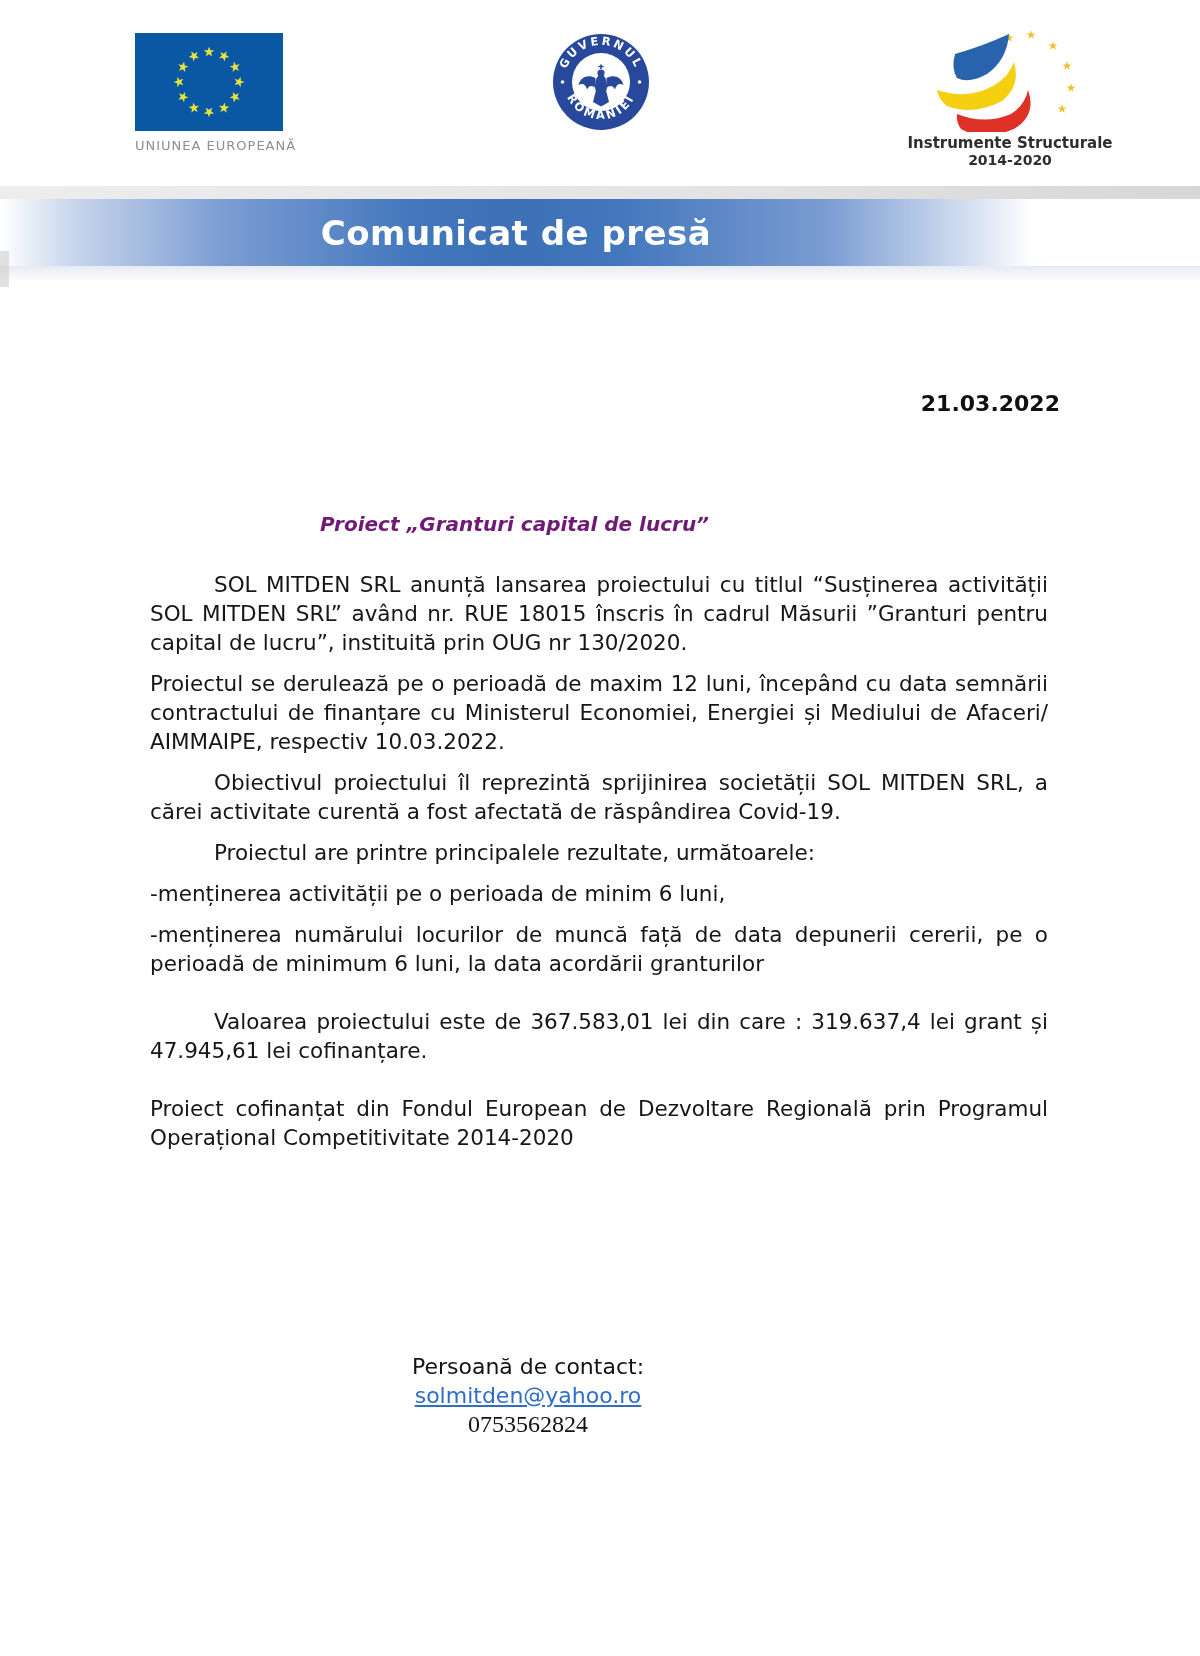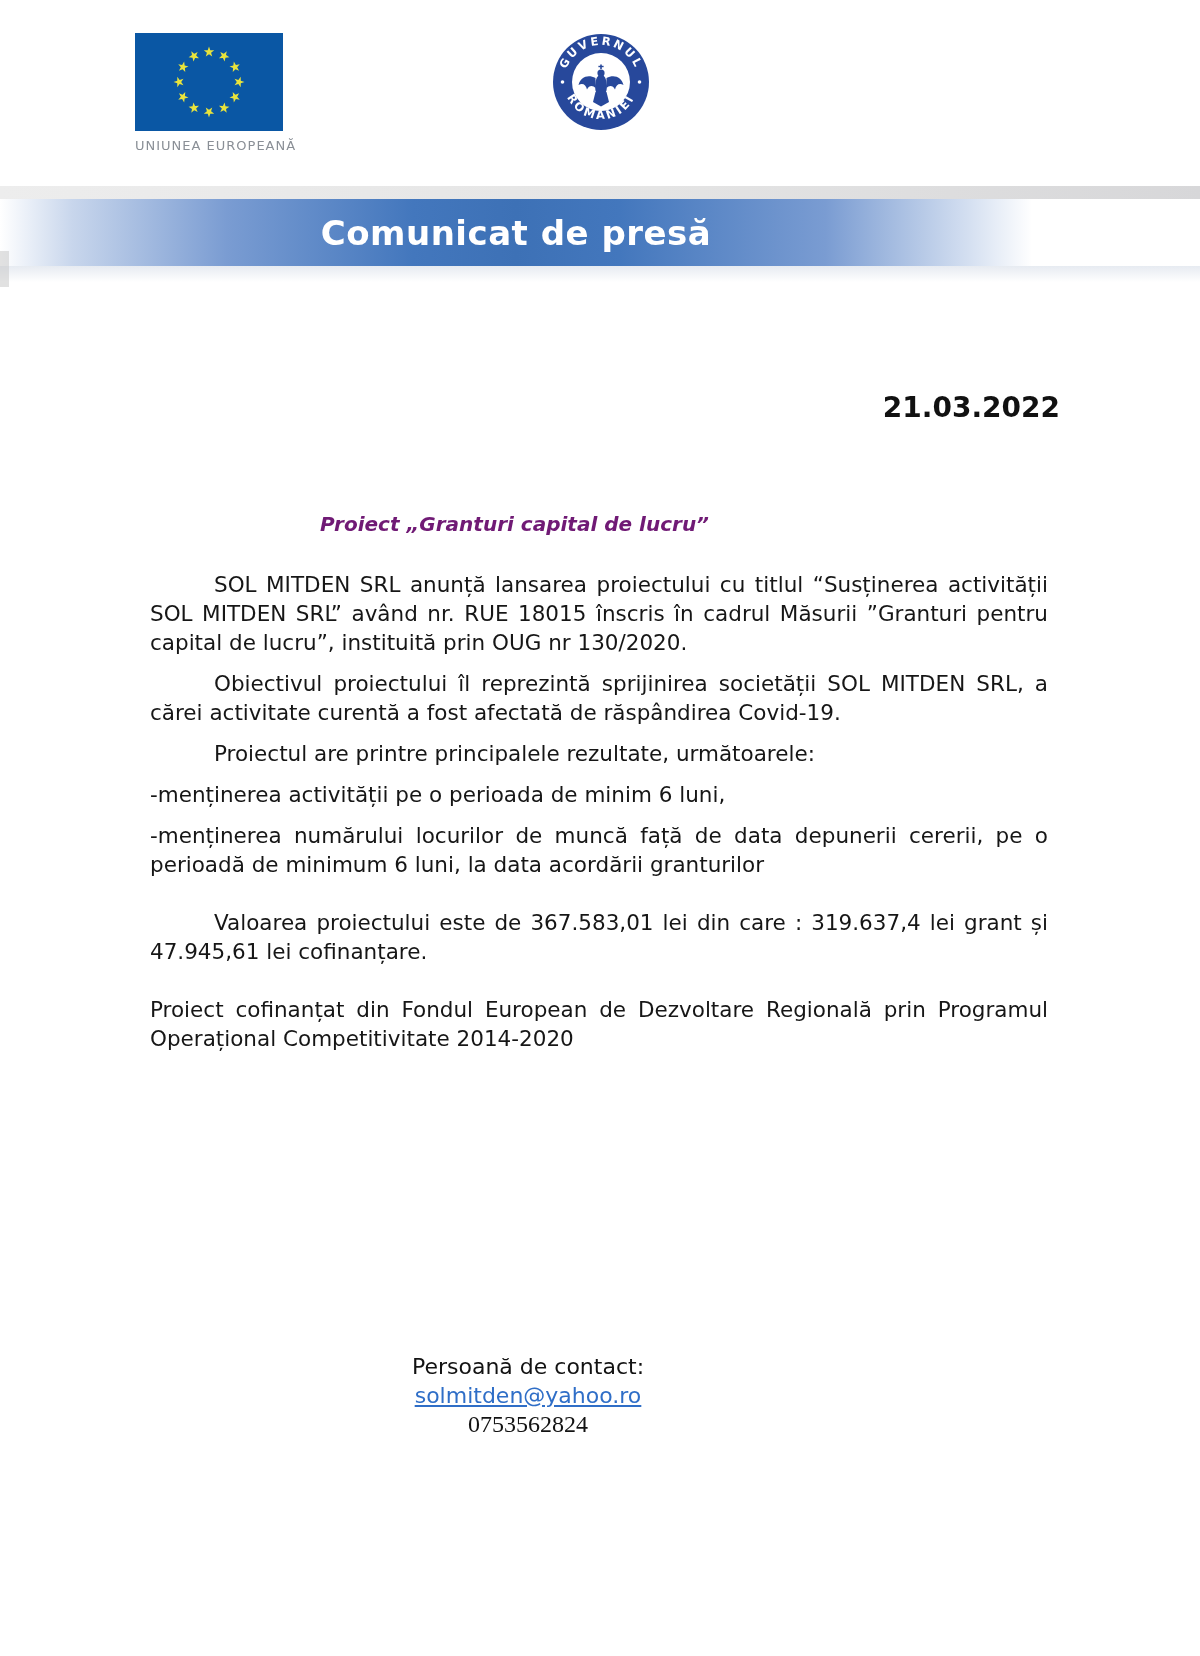--- a/index.html
+++ b/index.html
@@ -48,21 +48,21 @@
     background: linear-gradient(to bottom, rgba(210,218,230,0.55), rgba(255,255,255,0));
   }
   .edge-artifact {
     position: absolute; left: 0; top: 251px; width: 9px; height: 36px;
     background: #c9c9c9; opacity: 0.55;
   }
 
   
   .date-row {
     position: absolute; left: 138px; top: 391px; width: 922px;
-    text-align: right; font-size: 28px; font-weight: bold; color: #111111;
+    text-align: right; font-size: 22px; font-weight: bold; color: #111111;
   }
   .doc-title {
     position: absolute; left: 320px; top: 512px;
     font-size: 20px; font-weight: bold; font-style: italic; color: #701a75;
   }
   .doc-body {
     position: absolute; left: 138px; top: 558px; width: 922px;
     font-size: 21.5px; line-height: 29px; text-align: justify; color: #161616;
   }
   .doc-body p { margin: 12px; }
@@ -135,34 +135,52 @@
         <rect x="46.4" y="32.8" width="5.2" height="1.4"></rect>
         <circle cx="49" cy="40" r="3.6"></circle>
         <ellipse cx="49" cy="53" rx="6" ry="11.5"></ellipse>
         <path d="M43.5,45 C36,41 28.5,44 26.5,52 C30.5,49.5 34,51.5 35,56.5 C37,52 41,52 43.5,55 Z"></path>
         <path d="M54.5,45 C62,41 69.5,44 71.5,52 C67.5,49.5 64,51.5 63,56.5 C61,52 57,52 54.5,55 Z"></path>
         <path d="M43.5,59 L54.5,59 L57,69 L49,73.5 L41,69 Z"></path>
       </g>
     </svg>
   </div>
 
+  <div class="logo-is">
+    <svg width="170" height="104" viewBox="0 0 170 104">
+      <g fill="#f2c12e">
+        <use href="#star5" transform="translate(84,10) scale(0.85)"></use>
+        <use href="#star5" transform="translate(106,7) scale(0.85)"></use>
+        <use href="#star5" transform="translate(128,18) scale(0.85)"></use>
+        <use href="#star5" transform="translate(142,38) scale(0.85)"></use>
+        <use href="#star5" transform="translate(146,60) scale(0.85)"></use>
+        <use href="#star5" transform="translate(137,81) scale(0.85)"></use>
+      </g>
+      <path fill="#2a63ad" d="M30,26 Q58,18 84,6 Q82,32 62,46 Q44,56 32,50 Q26,40 30,26 Z"></path>
+      <path fill="#f5d010" d="M12,62 Q42,72 68,58 Q84,49 89,34 Q96,58 77,73 Q48,88 22,78 Q14,72 12,62 Z"></path>
+      <path fill="#e03127" d="M32,86 Q60,97 86,86 Q100,77 103,62 Q112,87 89,101 Q58,114 36,101 Q31,94 32,86 Z"></path>
+    </svg>
+    <div class="is-line1">Instrumente Structurale</div>
+    <div class="is-line2">2014-2020</div>
+  </div>
 
   <div class="pre-banner-strip"></div>
   <div class="banner">
     <span class="banner-title">Comunicat de presă</span>
   </div>
   <div class="post-banner-strip"></div>
   <div class="edge-artifact"></div>
 
   <div class="date-row">21.03.2022</div>
 
   <div class="doc-title">Proiect „Granturi capital de lucru”</div>
 
   <div class="doc-body">
     <p class="indent">SOL MITDEN SRL anunță lansarea proiectului cu titlul “Susținerea activității SOL MITDEN SRL” având nr. RUE 18015 înscris în cadrul Măsurii ”Granturi pentru capital de lucru”, instituită prin OUG nr 130/2020.</p>
+    <p>Proiectul se derulează pe o perioadă de maxim 12 luni, începând cu data semnării contractului de finanțare cu Ministerul Economiei, Energiei și Mediului de Afaceri/ AIMMAIPE, respectiv 10.03.2022.</p>
     <p class="indent">Obiectivul proiectului îl reprezintă sprijinirea societății SOL MITDEN SRL, a cărei activitate curentă a fost afectată de răspândirea Covid-19.</p>
     <p class="indent">Proiectul are printre principalele rezultate, următoarele:</p>
     <p>-menținerea activității pe o perioada de minim 6 luni,</p>
     <p>-menținerea numărului locurilor de muncă față de data depunerii cererii, pe o perioadă de minimum 6 luni, la data acordării granturilor</p>
     <p class="indent gap-before">Valoarea proiectului este de 367.583,01 lei din care : 319.637,4 lei grant și 47.945,61 lei cofinanțare.</p>
     <p class="gap-before">Proiect cofinanțat din Fondul European de Dezvoltare Regională prin Programul Operațional Competitivitate 2014-2020</p>
   </div>
 
   <div class="contact">
     <div>Persoană de contact:</div>

